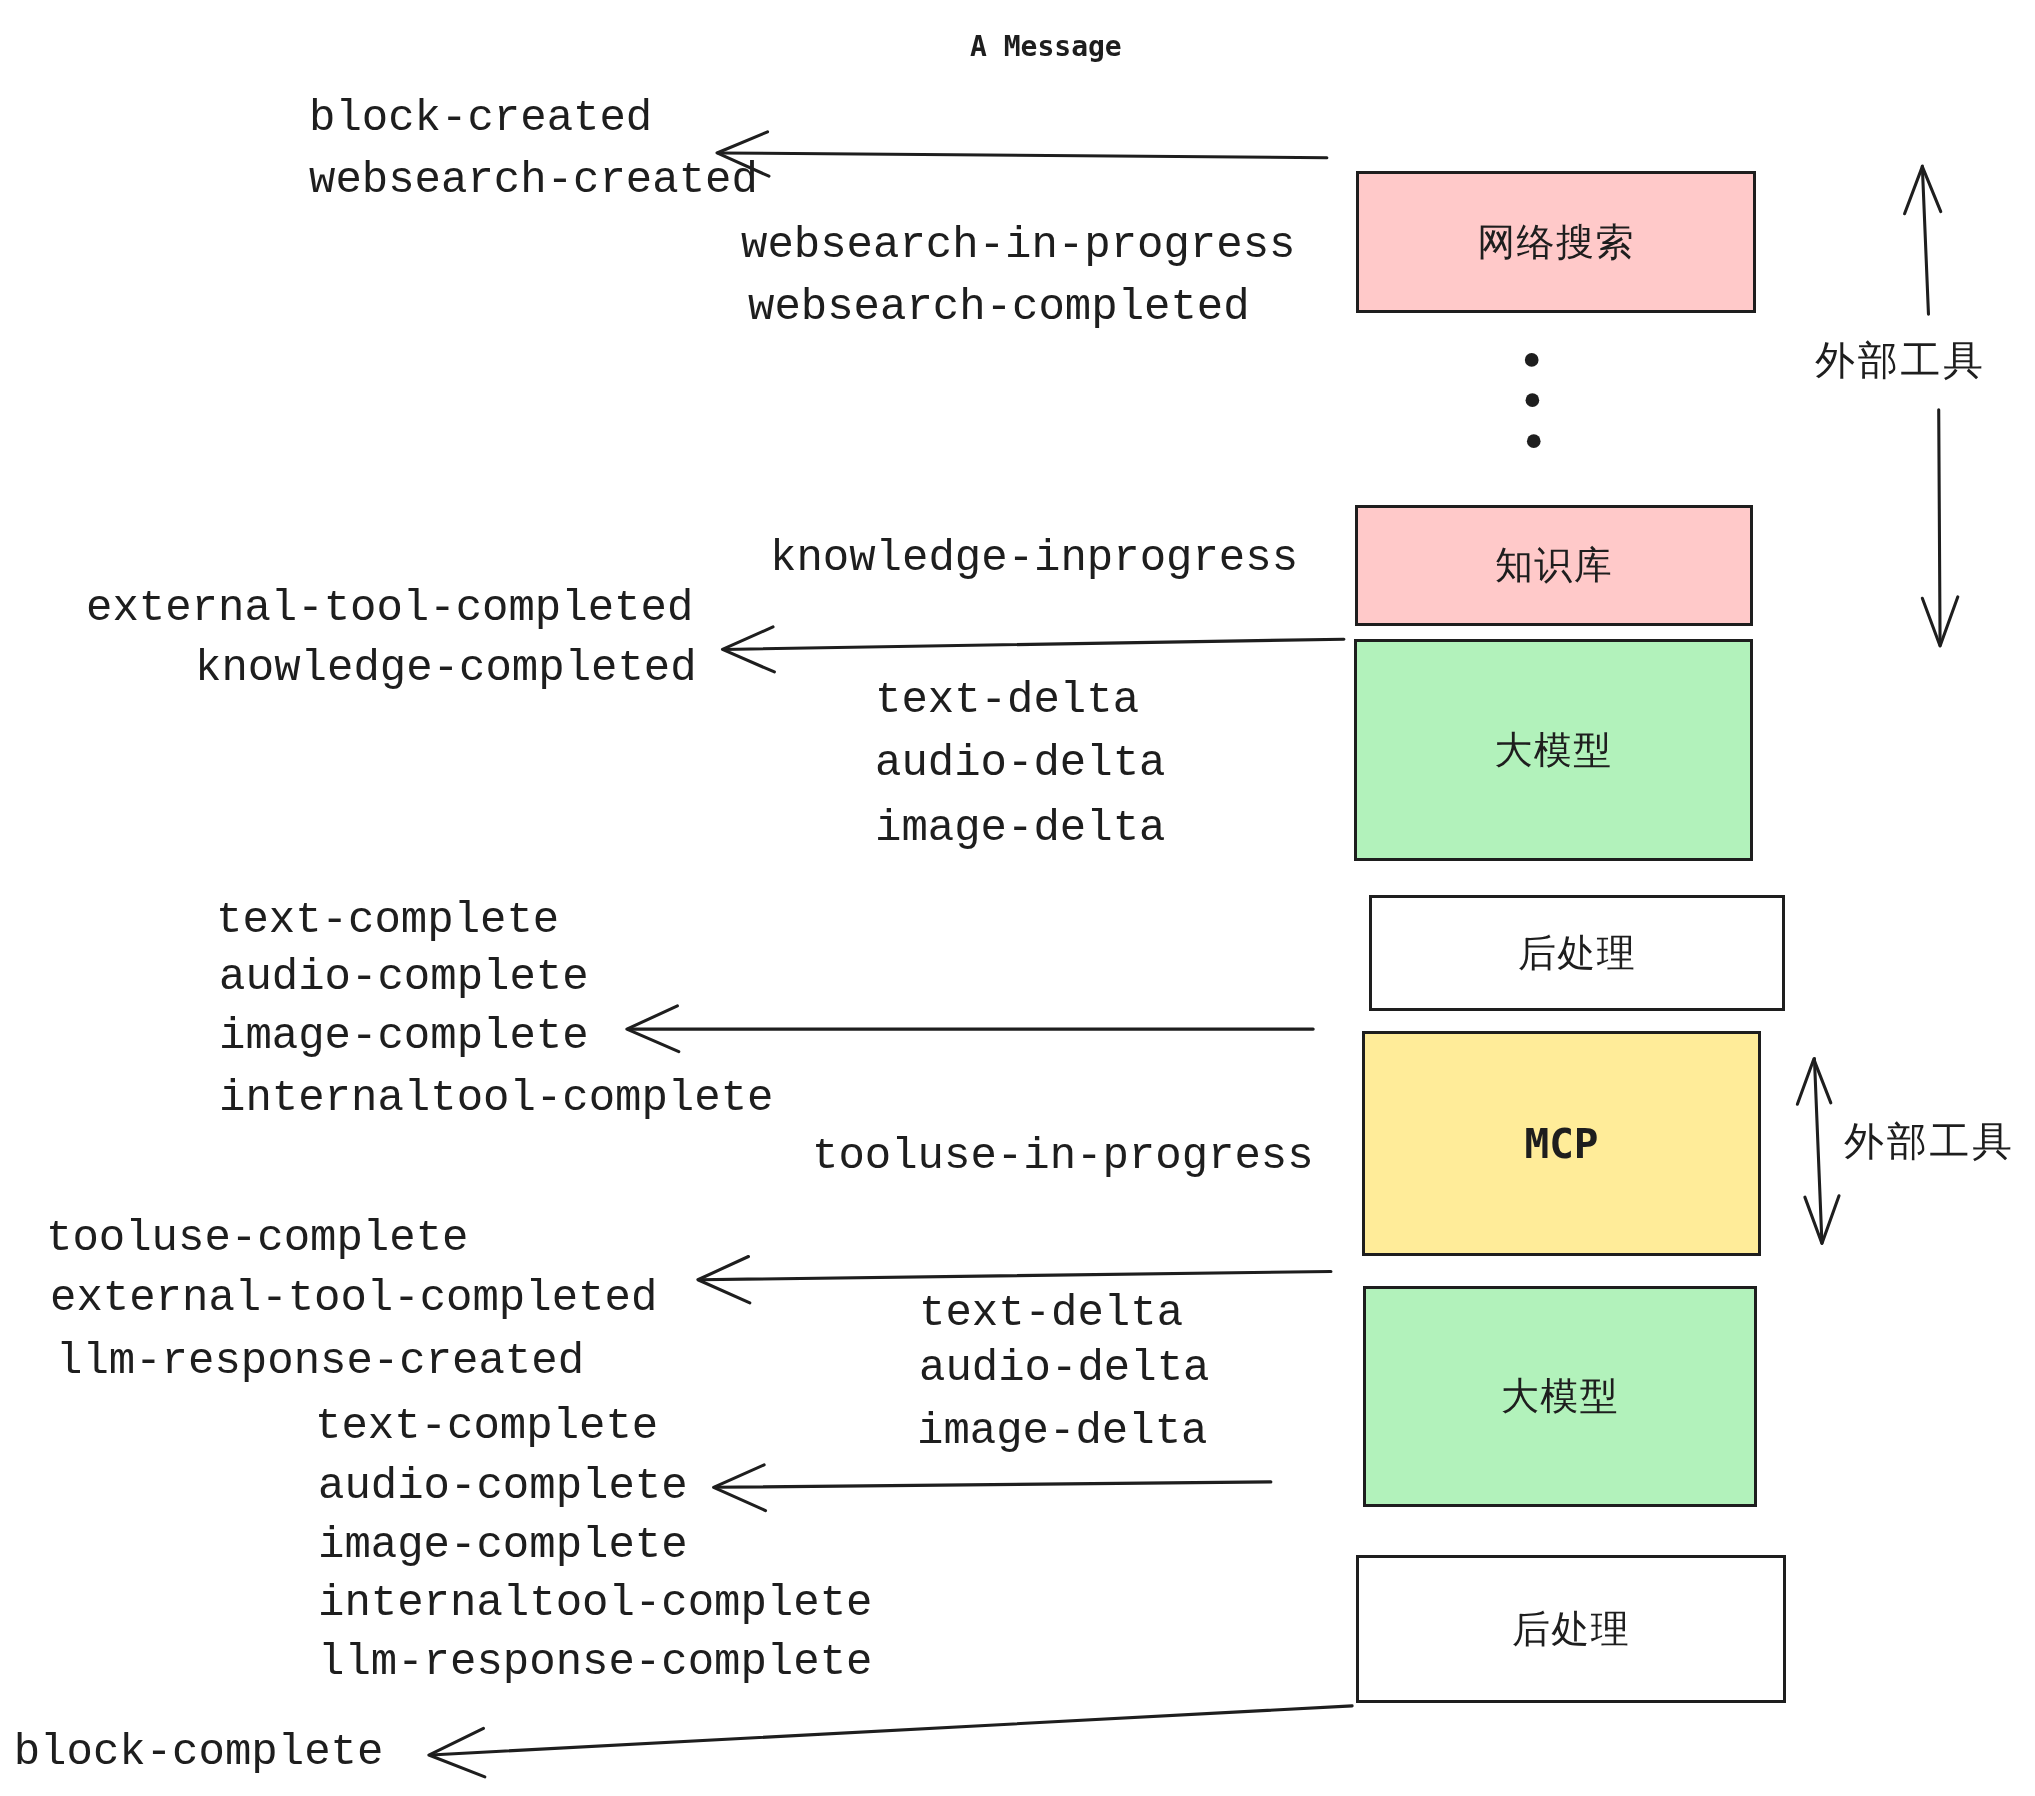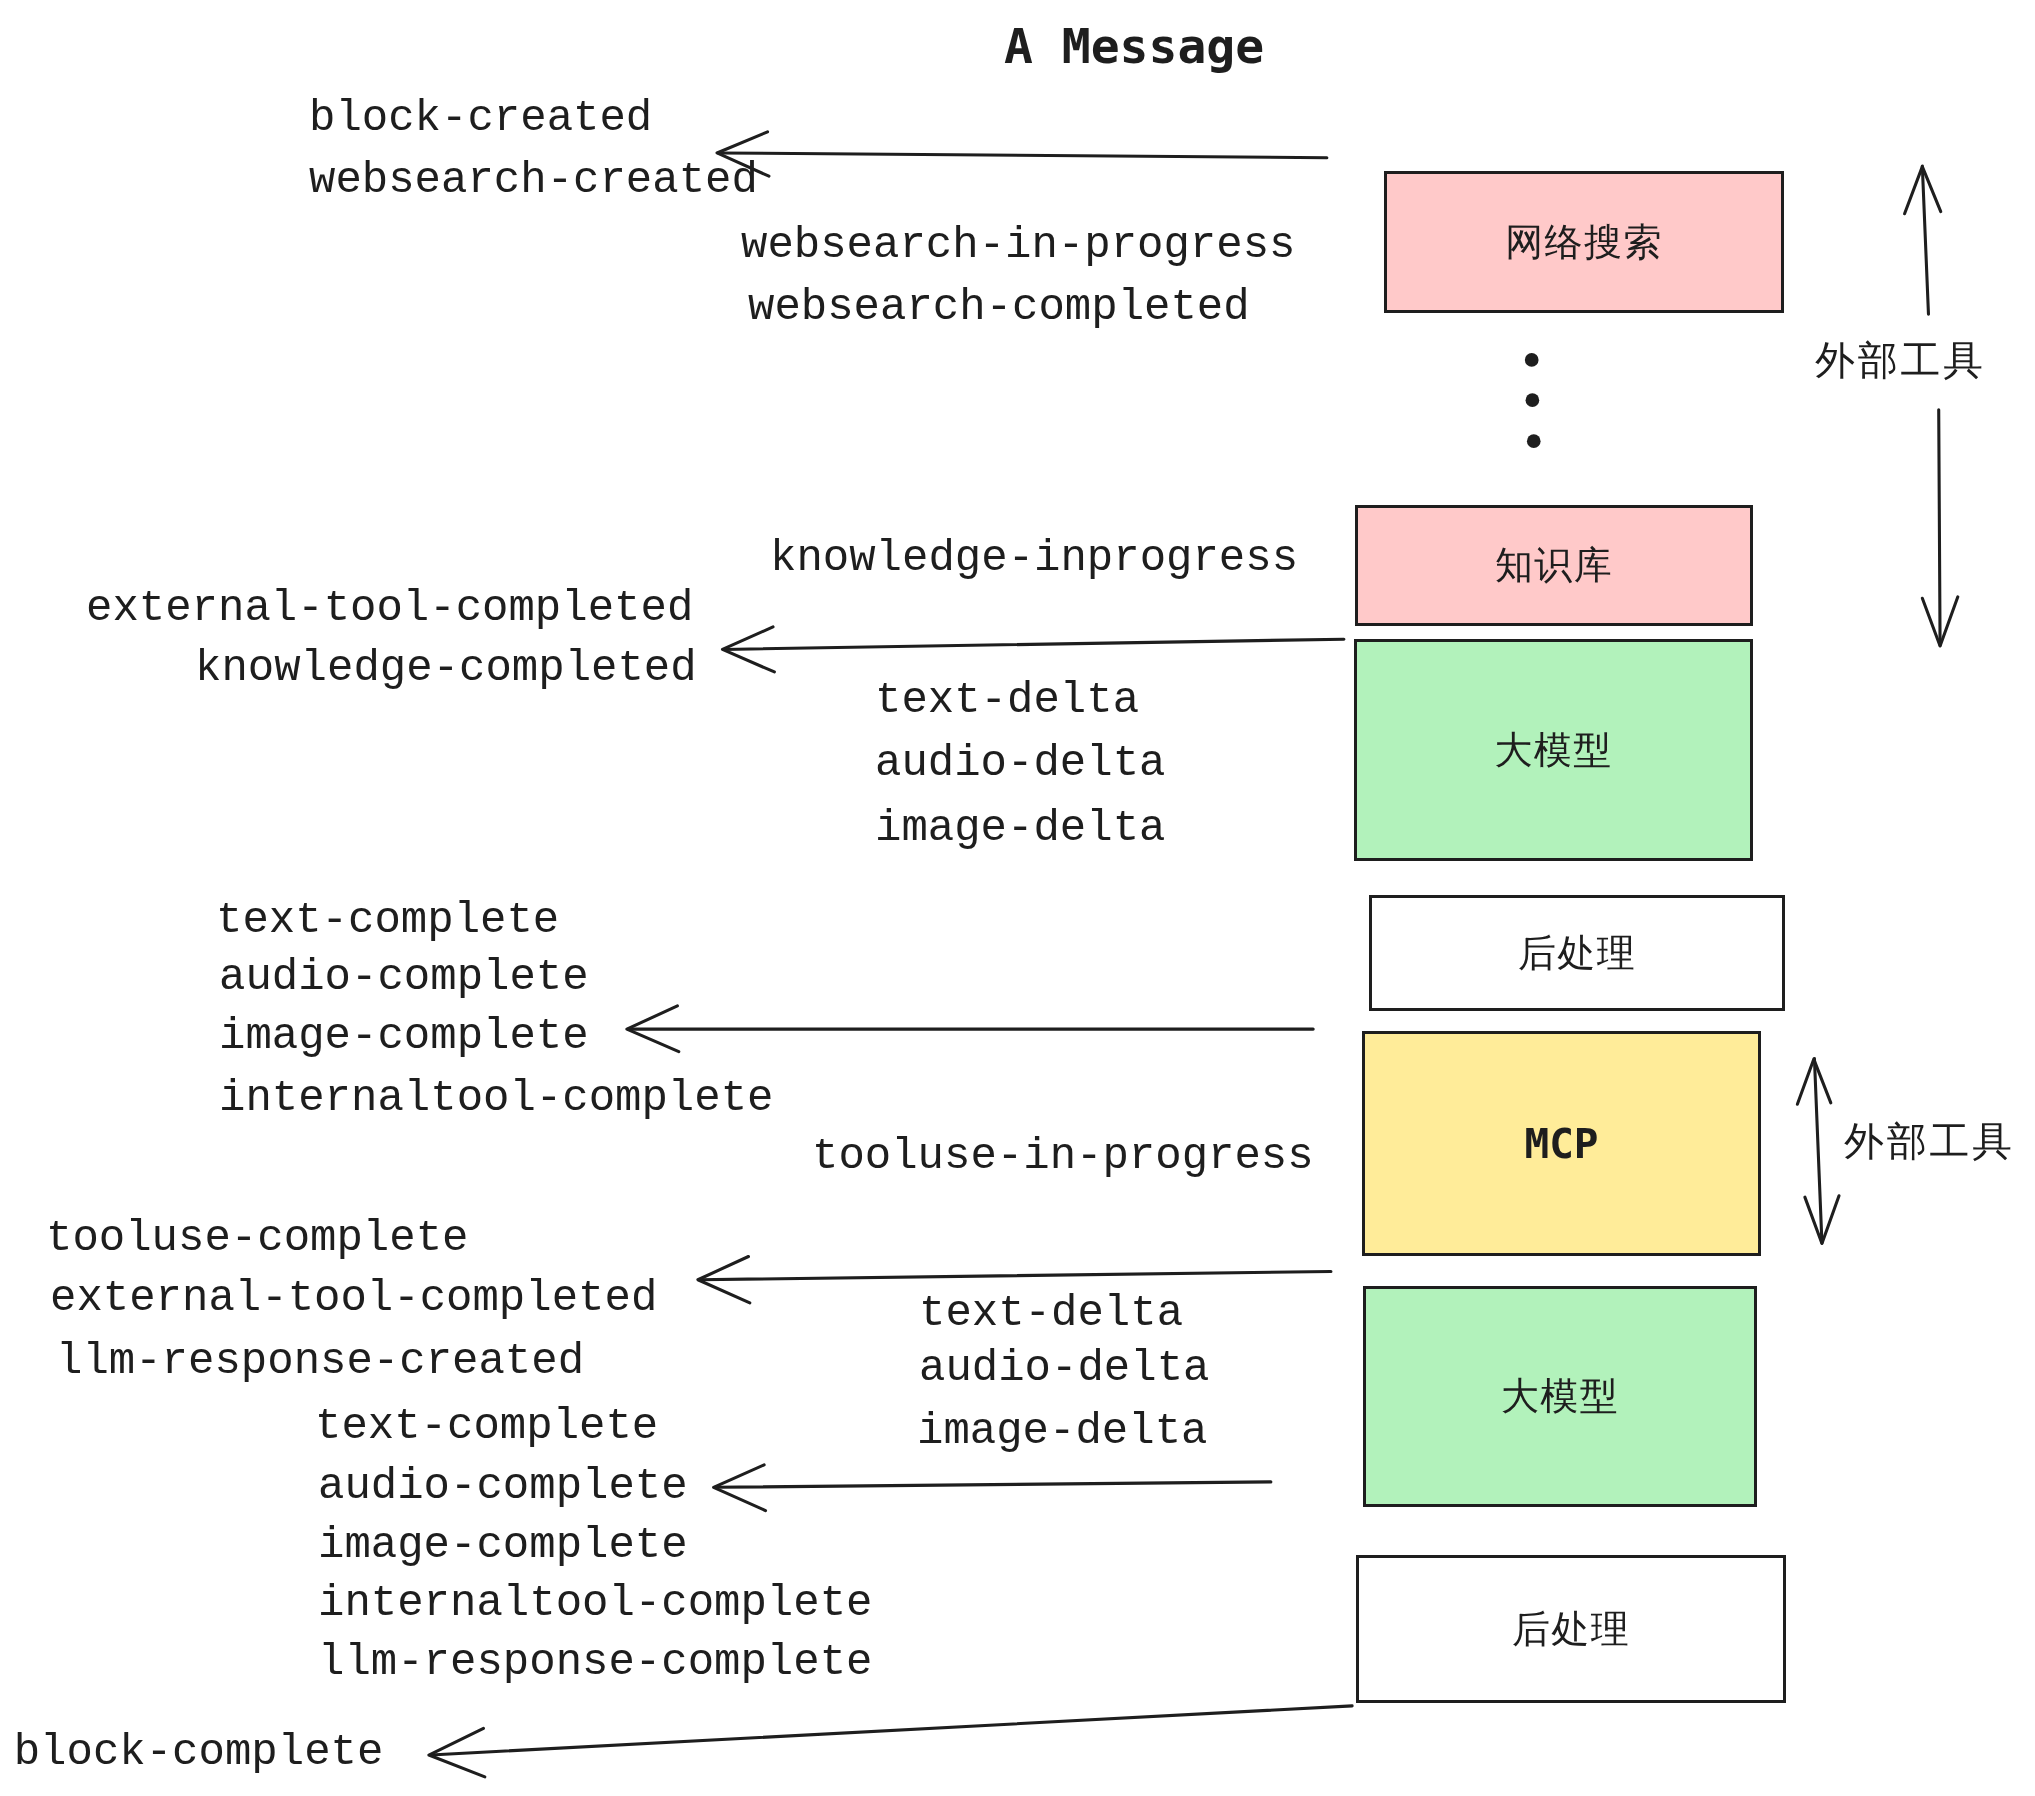--- a/index.html
+++ b/index.html
@@ -13,21 +13,21 @@
     overflow:hidden;
   }
   #arrow-layer{position:absolute;left:0;top:0;width:2035px;height:1796px;z-index:1;}
   .evt{
     position:absolute; z-index:3; white-space:nowrap;
     font-size:44px; line-height:55px; font-family:Liberation Mono, monospace;
     color:var(--ink);
   }
   .title{
     position:absolute; z-index:3; white-space:nowrap;
-    font-size:48px; line-height:55px; font-weight:bold;margin-left:34px;
+    font-size:28px; line-height:55px; font-weight:bold;
   }
   .box{
     position:absolute; z-index:2; box-sizing:border-box;
     border:3.4px solid var(--ink); display:flex; align-items:center; justify-content:center;
     font-family:"DejaVu Sans","Liberation Sans",sans-serif; font-size:38px; color:var(--ink);
     letter-spacing:1.4px;
   }
   .box.pink{background:var(--pink);}
   .box.green{background:var(--green);}
   .box.yellow{background:var(--yellow);}
@@ -91,21 +91,21 @@
 
     <g fill="#1e1e1e" stroke="none">
       <circle cx="2243" cy="527" r="10"></circle>
       <circle cx="2244" cy="586" r="10"></circle>
       <circle cx="2246" cy="646" r="10"></circle>
     </g>
   </svg>
 
   <div class="title" style="left:970px; top:19px;">A Message</div>
 
-  <div class="box pink" style="left:1356px; top:171px;  width:400px; height:142px;margin-left:28px;">
+  <div class="box pink" style="left:1356px; top:171px;  width:400px; height:142px;">
       <span>网络搜索</span>
     </div>
   <div class="box pink" style="left:1355px; top:505px;  width:398px; height:121px;">
       <span>知识库</span>
     </div>
   <div class="box green" style="left:1354px; top:639px;  width:399px; height:222px;">
       <span>大模型</span>
     </div>
   <div class="box white" style="left:1369px; top:895px; width:416px; height:116px;">
       <span>后处理</span>

